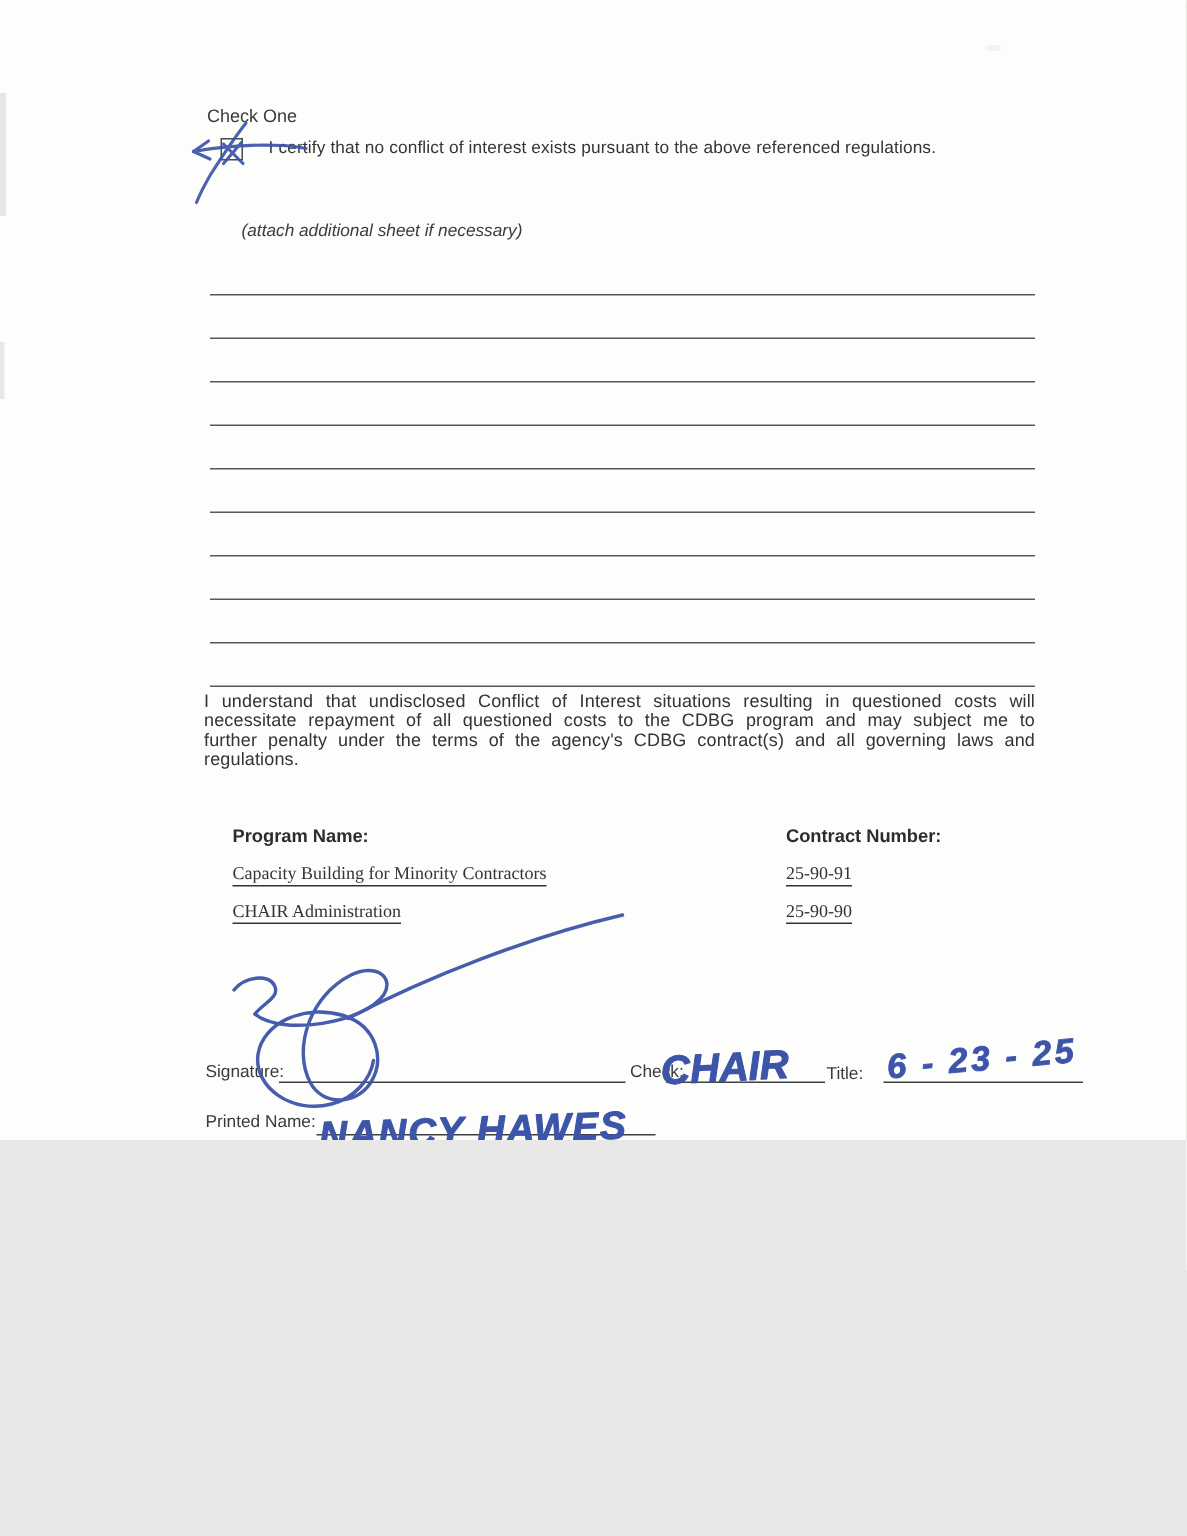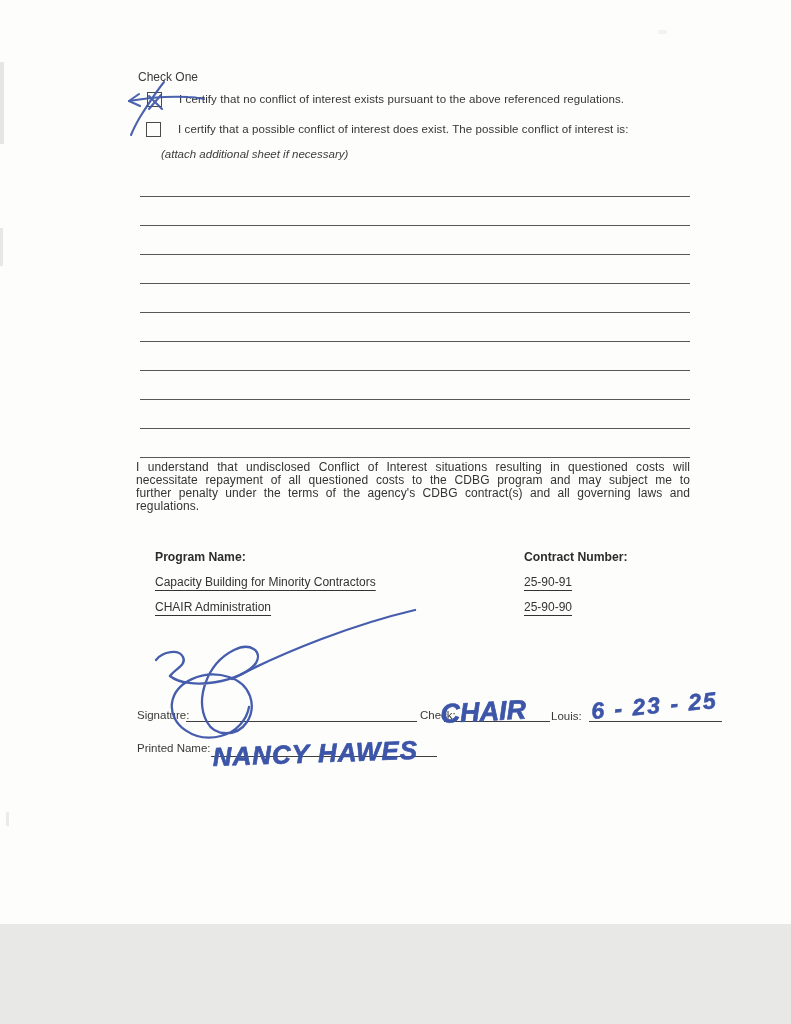--- a/index.html
+++ b/index.html
@@ -1,18 +1,18 @@
 <!DOCTYPE html>
 <html><head>
 <meta charset="utf-8">
 <style>
   html,body{margin:0;padding:0;background:#e8e8e6;}
   .page{
     position:relative;
-    width:791px;height:924px;
+    width:791px;height:760px;
     margin:0 auto;
     background:#fdfdfc;
     font-family:"Liberation Sans","DejaVu Sans",sans-serif;
     color:#383838;
     overflow:hidden;
     box-shadow:0 0 4px rgba(0,0,0,.25);
   }
   .abs{position:absolute;}
   
   .check-one{left:138px;top:70px;font-size:12px;color:#3a3a3a;}
@@ -35,21 +35,21 @@
     font-size:12px;line-height:13px;text-align:justify;
     letter-spacing:.1px;word-spacing:2.5px;color:#333;
   }
   .agency{left:137px;top:525px;font-size:12.2px;font-weight:bold;color:#2c2c2c;}
   .agency .val{text-decoration:underline;text-underline-offset:3px;}
   .col-left{left:137px;padding-left:18px;}
   .col-right{left:524px;}
   .tbl-head{top:550px;font-size:12.2px;font-weight:bold;color:#2c2c2c;}
   .row1{top:575px;}
   .row2{top:600px;}
-  .tbl-cell{font-size:12px;color:#333;text-decoration:underline;text-underline-offset:3.5px;}
+  .tbl-cell{font-size:12px;color:#333;text-decoration:underline;text-underline-offset:3.5px;font-family:Liberation Serif, serif;}
   
   .sig-label{left:137px;top:709px;}
   .title-label{left:420px;top:709px;}
   .date-label{left:551px;top:710px;}
   .printed-label{left:137px;top:742px;text-align:center;}
   .form-label{font-size:11.5px;color:#3a3a3a;}
   .wline{border-top:1.2px solid #3f3f3f;height:0;}
   .sig-line{left:186px;top:721px;width:231px;}
   .title-line{left:444px;top:721px;width:106px;}
   .date-line{left:589px;top:721px;width:133px;}
@@ -72,24 +72,20 @@
   <div class="abs smudge" style="left:6px;top:812px;width:3px;height:14px;opacity:.25;"></div>
   <div class="abs smudge" style="left:658px;top:30px;width:9px;height:4px;opacity:.15;"></div>
 
   <div class="abs check-one">Check One</div>
 
   <div class="abs opt opt1">
     <span class="cb"></span>
     <span class="opt-text">I certify that no conflict of interest exists pursuant to the above referenced regulations.</span>
   </div>
 
-  <div class="abs opt opt2">
-    <span class="cb"></span>
-    <span class="opt-text">I certify that a possible conflict of interest does exist. The possible conflict of interest is:</span>
-  </div>
 
   <div class="abs attach">(attach additional sheet if necessary)</div>
 
   <div class="abs lines">
     <div class="bl"></div>
     <div class="bl"></div>
     <div class="bl"></div>
     <div class="bl"></div>
     <div class="bl"></div>
     <div class="bl"></div>
@@ -108,21 +104,21 @@
   <div class="abs col-left row1 tbl-cell">Capacity Building for Minority Contractors</div>
   <div class="abs col-right row1 tbl-cell">25-90-91</div>
 
   <div class="abs col-left row2 tbl-cell">CHAIR Administration</div>
   <div class="abs col-right row2 tbl-cell">25-90-90</div>
 
   <div class="abs form-label sig-label">Signature:</div>
   <div class="abs wline sig-line"></div>
   <div class="abs form-label title-label">Check:</div>
   <div class="abs wline title-line"></div>
-  <div class="abs form-label date-label">Louis:</div>
+  <div class="abs form-label date-label">Title:</div>
   <div class="abs wline date-line"></div>
 
   <div class="abs form-label printed-label">Printed Name:</div>
   <div class="abs wline printed-line"></div>
 
 
   <svg class="abs ink" width="791" height="1024" viewBox="0 0 791 1024">
     <g stroke="#3c55a8" stroke-width="2.1" fill="none" stroke-linecap="round" stroke-linejoin="round">
 
       <g opacity="0.92">

